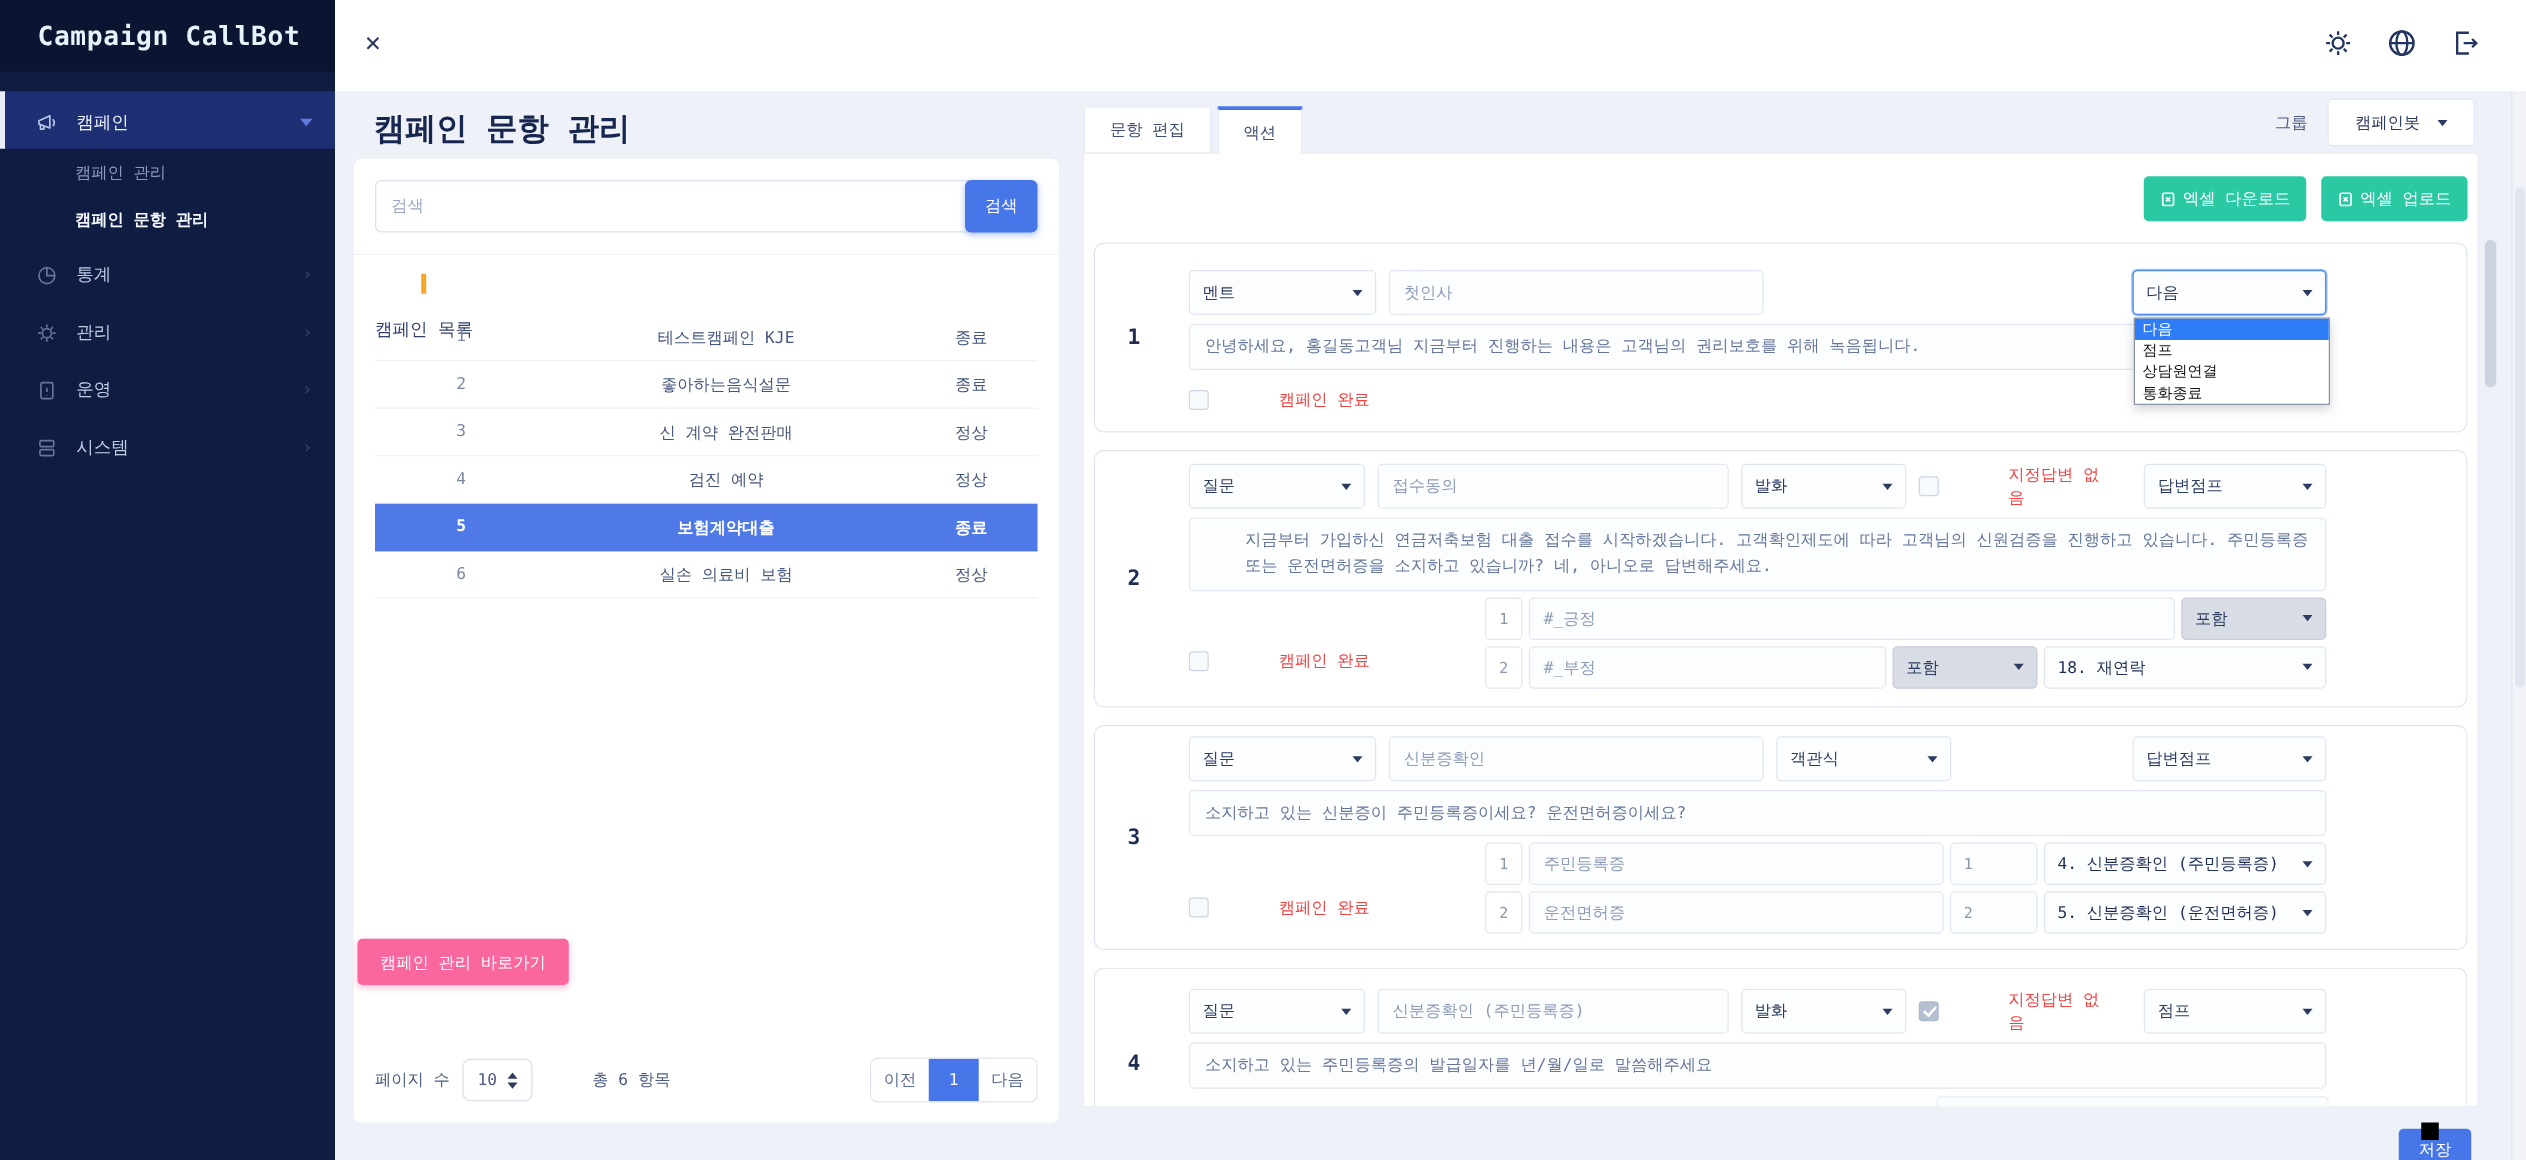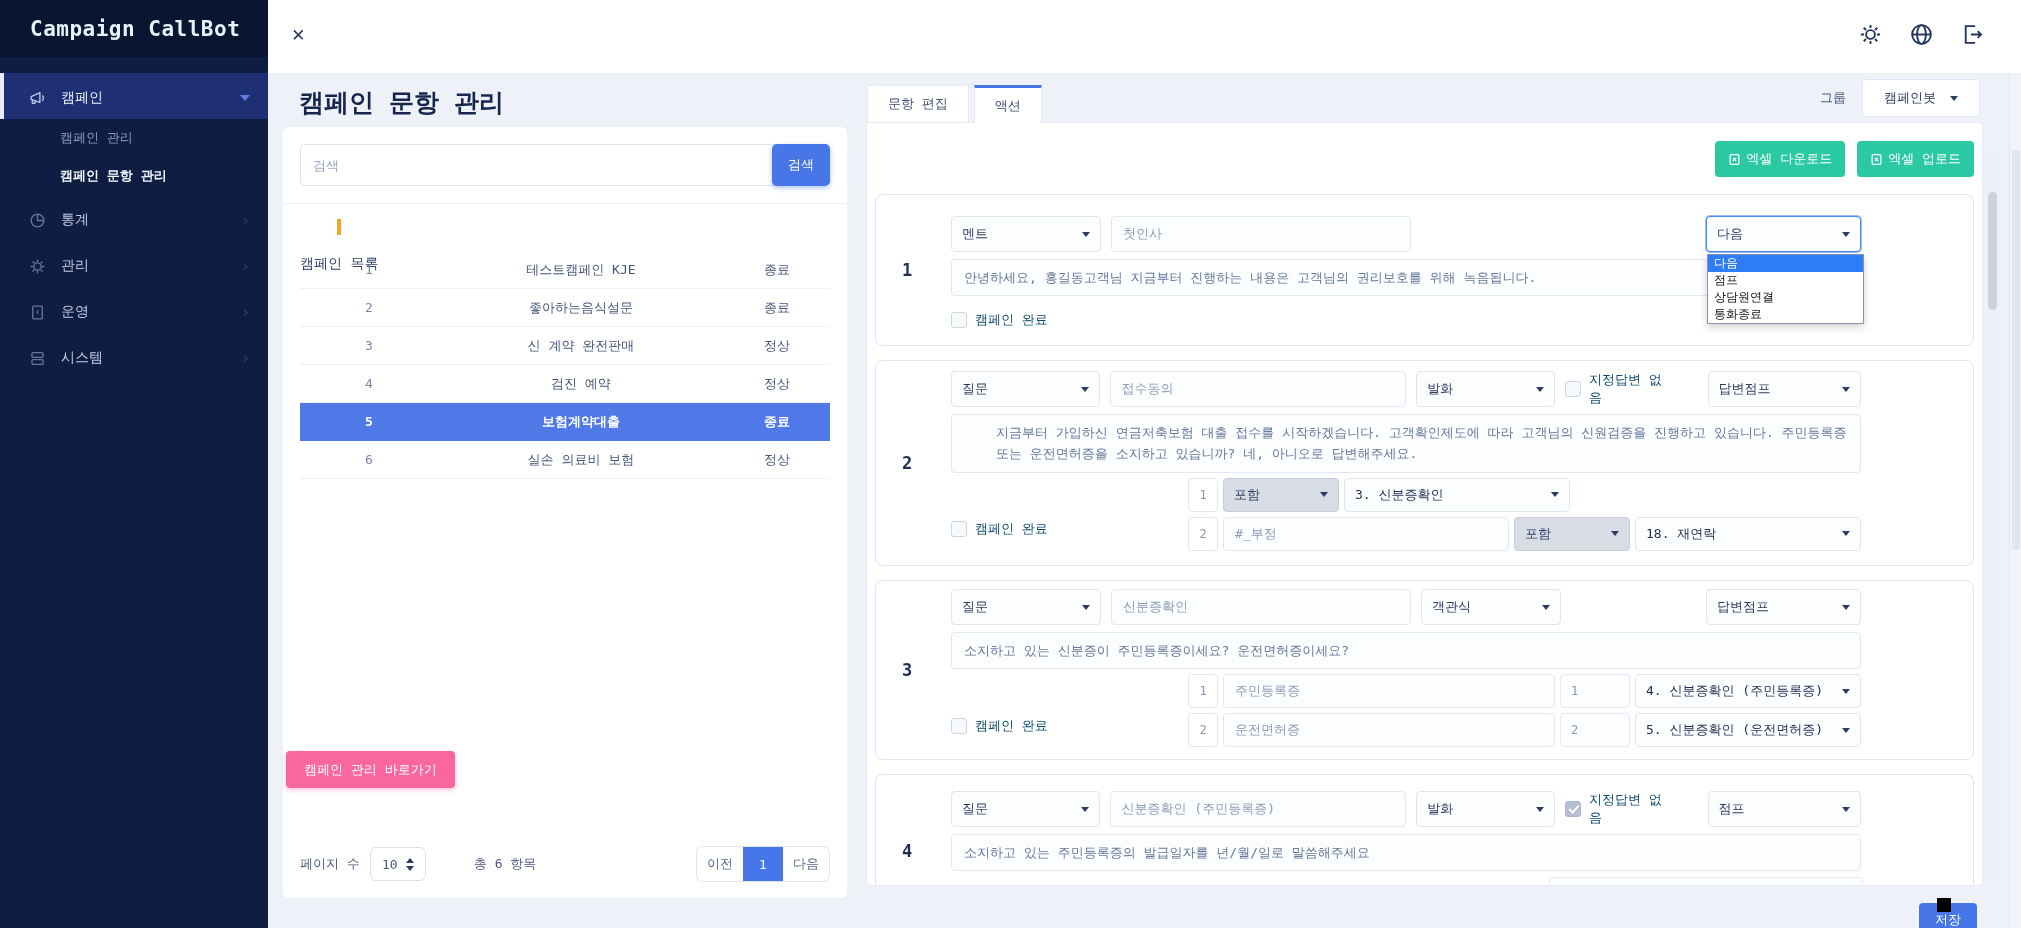--- a/index.html
+++ b/index.html
@@ -82,21 +82,21 @@
   .sel-jump { width:155px; position:relative; }
   .sel.focused { border-color:#4b8af0; box-shadow:0 0 0 1px rgba(75,138,240,.55); }
   .sel.gray { background:#d8dce5; border-color:#c6ccd9; }
   .inp { height:36px; border:1px solid #e2e8f3; border-radius:4px; background:#fbfdff; padding:0 11px; color:#8d9cb8; display:flex; align-items:center; }
   .inp-name { width:300px; }
   .msg { margin-top:7px; min-height:36px; border:1px solid #e2e8f3; border-radius:4px; background:#fbfdff; padding:7px 12px; line-height:1.65; color:#66779b; }
   .cb-group { display:flex; align-items:center; gap:8px; cursor:pointer; }
   .cb { width:16px; height:16px; border:1px solid #ccd5e6; border-radius:3px; background:#f7fafd; position:relative; flex:none; }
   .cb[data-checked="true"] { background:#b6bfd2; border-color:#aeb8cd; }
   .cb[data-checked="true"]::after { content:""; position:absolute; left:5px; top:1px; width:4px; height:8px; border-right:2px solid #fff; border-bottom:2px solid #fff; transform:rotate(42deg); }
-  .cb-label { color:#0c4a6e; }
+  .cb-label { color:#ef4444;margin-left:48px; }
   .complete-cb { position:absolute; left:75px; }
   .ans-row { margin:5px 0 0 237px; display:flex; gap:5px; height:34px; align-items:center; }
   .ans-row .nbox { width:30px; height:34px; border:1px solid #dfe6f1; border-radius:4px; background:#fff; color:#8a96ad; display:flex; align-items:center; justify-content:center; font-size:12px; flex:none; }
   .ans-row .inp { flex:1; height:34px; }
   .ans-row .sel { height:34px; }
   .sel-match { width:116px; flex:none; }
   .obox { width:70px; height:34px; border:1px solid #e2e8f3; border-radius:4px; background:#fbfdff; color:#8a96ad; display:flex; align-items:center; padding:0 10px; font-size:12px; flex:none; }
   .sel-ansjump { width:226px; flex:none; color:#1f2d55; }
   .ml-auto { margin-left:auto; }
   .ml-gap { margin-left:24px; }
@@ -357,26 +357,23 @@
             <span class="cb-label">지정답변 없음</span>
           </div>
           <div class="sel sel-jump ml-gap">
               <span>답변점프</span>
               <span class="cv"></span>
             </div>
         </div>
         <div class="msg" style="min-height:56px;padding-left:44px;">지금부터 가입하신 연금저축보험 대출 접수를 시작하겠습니다. 고객확인제도에 따라 고객님의 신원검증을 진행하고 있습니다.  주민등록증 또는 운전면허증을 소지하고 있습니까? 네, 아니오로 답변해주세요.</div>
         <div class="ans-row">
           <div class="nbox">1</div>
+          <div class="inp">#_긍정</div>
           <div class="sel gray sel-match">
               <span>포함</span>
-              <span class="cv"></span>
-            </div>
-          <div class="sel sel-ansjump">
-              <span>3. 신분증확인</span>
               <span class="cv"></span>
             </div>
         </div>
         <div class="ans-row">
           <div class="nbox">2</div>
           <div class="inp">#_부정</div>
           <div class="sel gray sel-match">
               <span>포함</span>
               <span class="cv"></span>
             </div>

